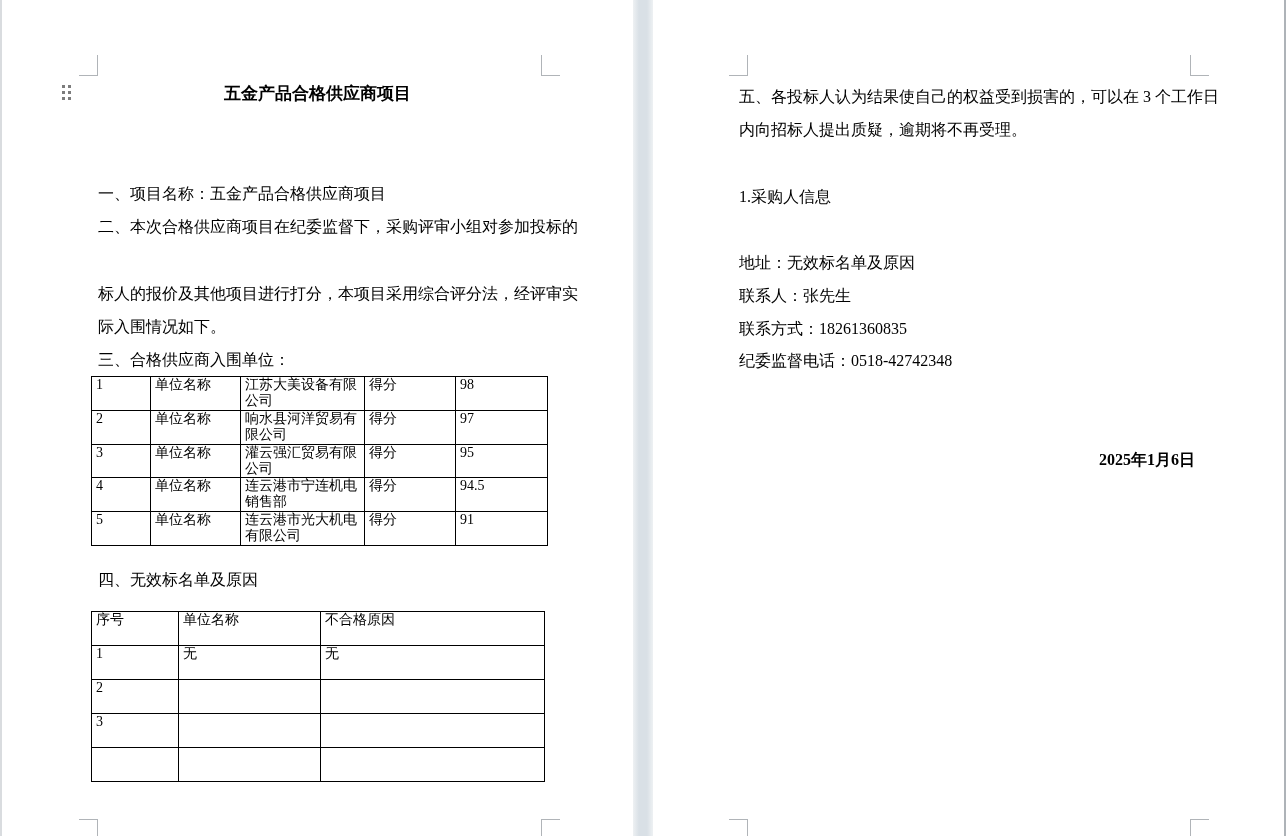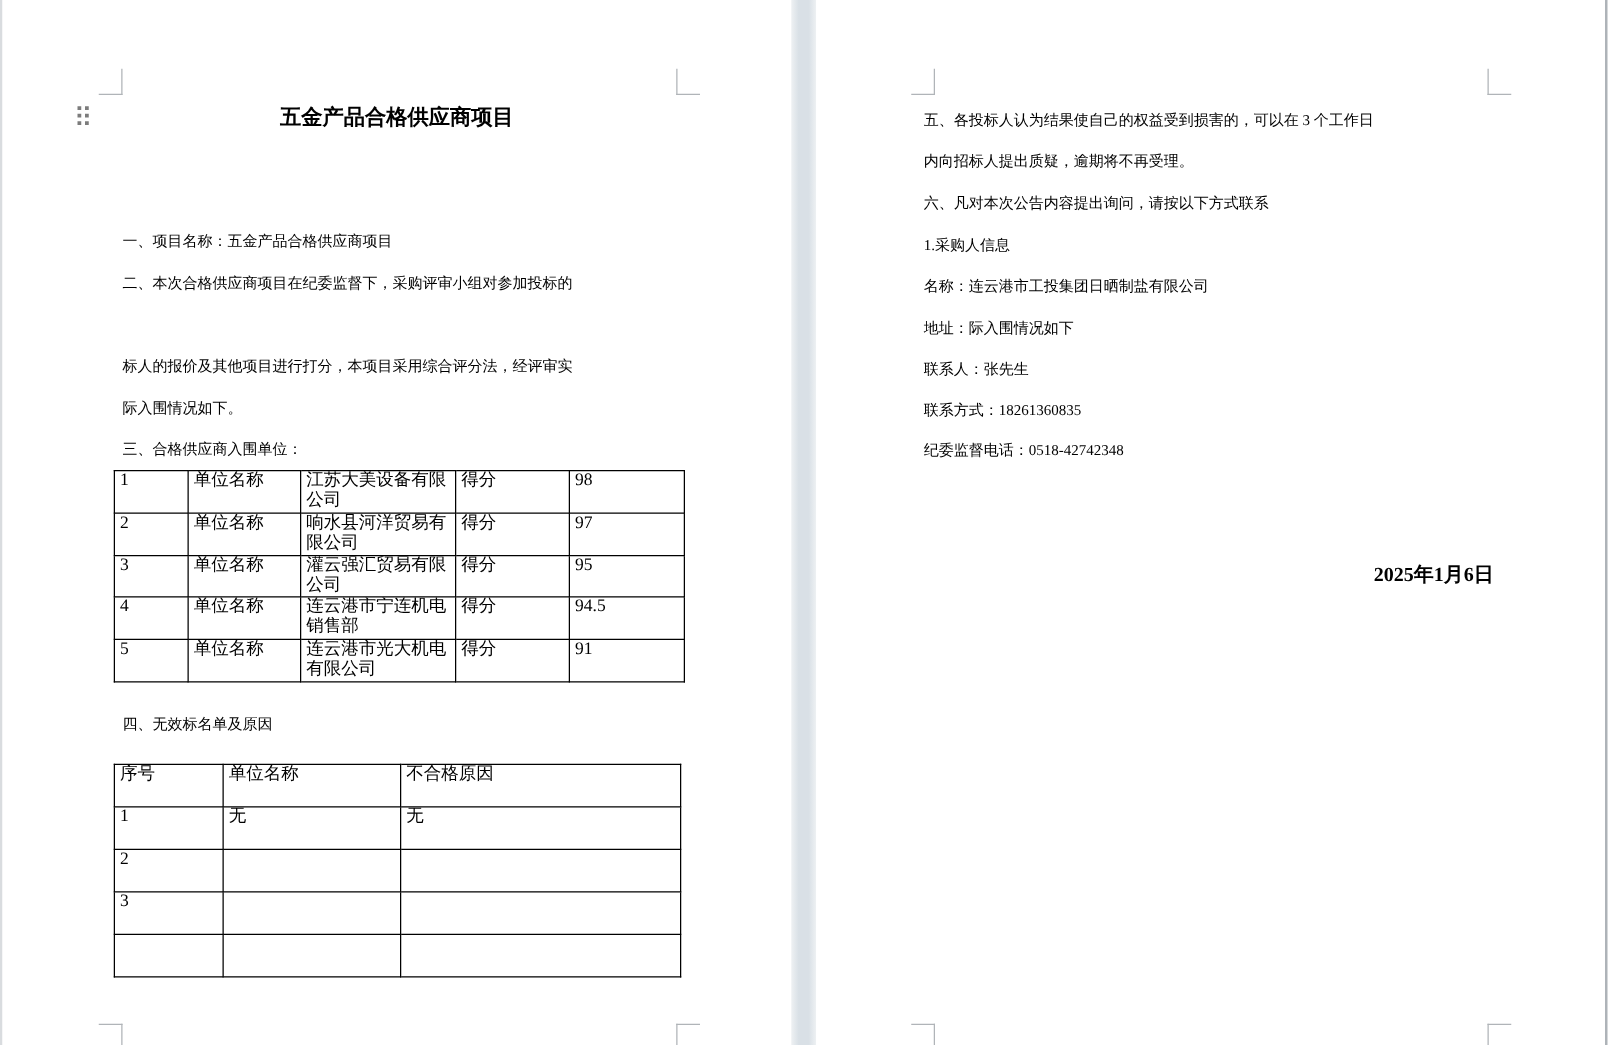--- a/index.html
+++ b/index.html
@@ -25,21 +25,21 @@
   .crop.bl{border-right:1px solid #b0b4b8;border-top:1px solid #b0b4b8;top:819px;height:17px;}
   .crop.br{border-left:1px solid #b0b4b8;border-top:1px solid #b0b4b8;top:819px;height:17px;}
   .crop.l{left:77px;}
   .crop.r{left:539px;}
   
   .drag-handle{position:absolute;left:60px;top:85px;width:10px;height:16px;}
   .drag-handle .dot{
     position:absolute;left:0;top:0;width:3px;height:3px;background:#7c7c7c;
     box-shadow:6px 0 0 #7c7c7c,0 6px 0 #7c7c7c,6px 6px 0 #7c7c7c,0 12px 0 #7c7c7c,6px 12px 0 #7c7c7c;
   }
-  .tline{position:absolute;font-size:12px;line-height:17px;white-space:nowrap;}
+  .tline{position:absolute;font-size:16px;line-height:17px;white-space:nowrap;}
   .title{position:absolute;left:0;width:631px;text-align:center;font-weight:bold;font-size:17px;line-height:19px;white-space:nowrap;}
   .doc-table{
     position:absolute;border-collapse:collapse;table-layout:fixed;
     font-family:"Liberation Serif","DejaVu Serif",serif;
   }
   .doc-table td{
     border:1px solid #000;font-size:14px;line-height:16px;
     padding:0 3px 0 4px;vertical-align:top;overflow:hidden;word-break:break-all;
   }
   .date-line{position:absolute;right:89px;top:450px;font-weight:bold;font-size:16px;white-space:nowrap;}
@@ -157,24 +157,22 @@
 <div class="page-gap"></div>
 
 <div class="page" id="page2">
   <div class="crop tl" style="left:76px"></div>
   <div class="crop tr" style="left:537px"></div>
   <div class="crop bl" style="left:76px"></div>
   <div class="crop br" style="left:537px"></div>
 
   <div class="tline" style="left:86px;top:88px">五、各投标人认为结果使自己的权益受到损害的，可以在 3 个工作日</div>
   <div class="tline" style="left:86px;top:121px">内向招标人提出质疑，逾期将不再受理。</div>
-  <div class="tline" style="left:86px;top:154px">六、凡对本次公告内容提出询问，请按以下方式联系</div>
   <div class="tline" style="left:86px;top:188px">1.采购人信息</div>
-  <div class="tline" style="left:86px;top:221px">名称：连云港市工投集团日晒制盐有限公司</div>
-  <div class="tline" style="left:86px;top:254px">地址：际入围情况如下</div>
+  <div class="tline" style="left:86px;top:254px">地址：无效标名单及原因</div>
   <div class="tline" style="left:86px;top:287px">联系人：张先生</div>
   <div class="tline" style="left:86px;top:320px">联系方式：18261360835</div>
   <div class="tline" style="left:86px;top:352px">纪委监督电话：0518-42742348</div>
 
   <div class="date-line">2025年1月6日</div>
 </div>
 
 <div class="edge-right"></div>
 
 </body></html>

